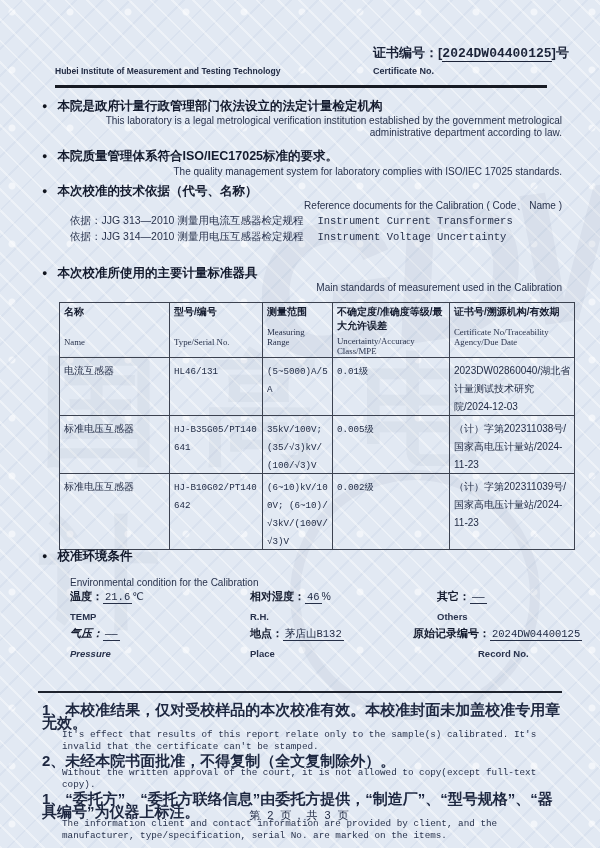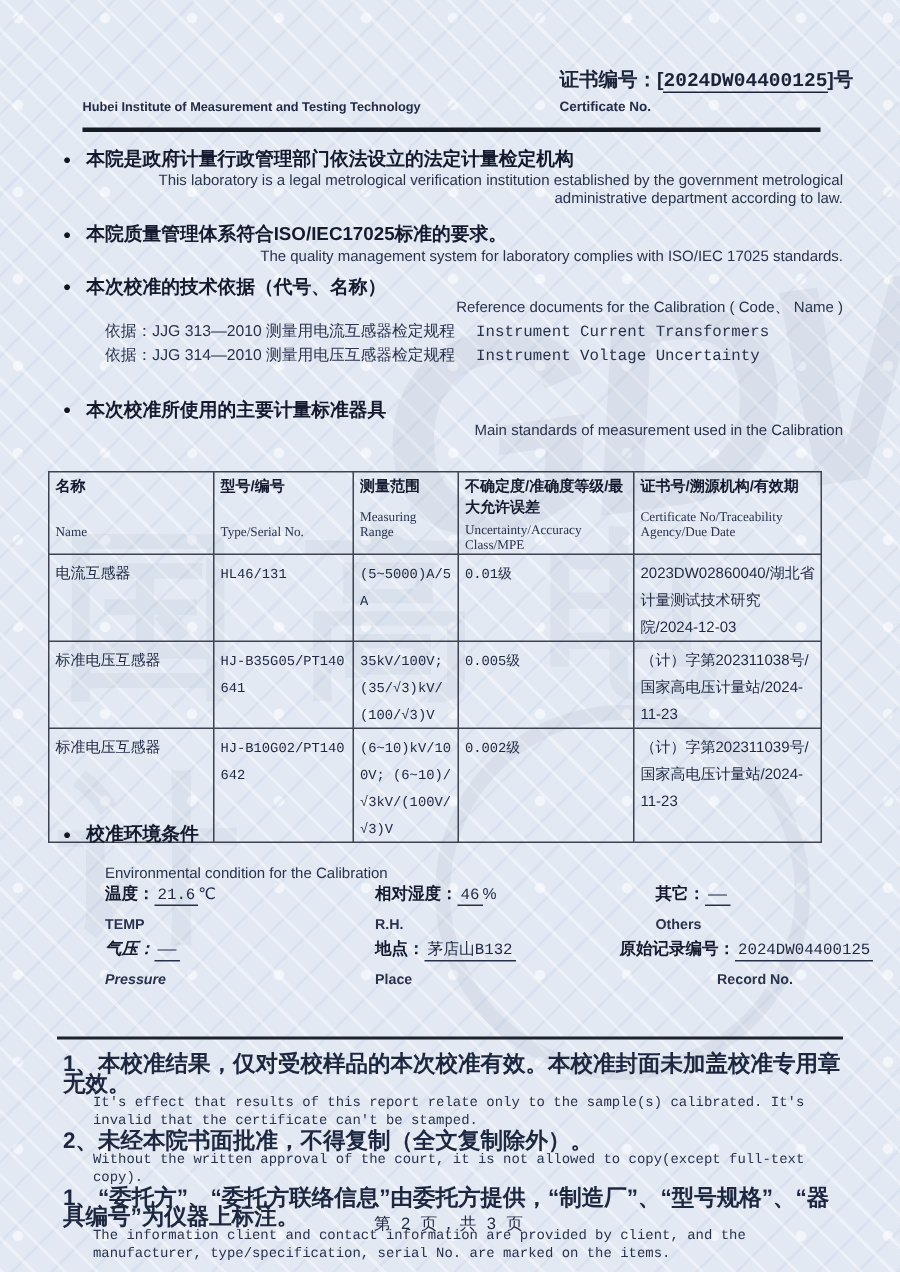--- a/index.html
+++ b/index.html
@@ -94,21 +94,21 @@
   <div class="abs ref-line" style="top:230px;left:70px;">
     <span>依据：JJG  314—2010 测量用电压互感器检定规程</span><span class="ref-en">Instrument Voltage Uncertainty</span>
   </div>
 
   <div class="abs bullet-row" style="top:266px;left:42px;width:520px;">
     <span class="bullet-dot">●</span>
     <span class="b-cn">本次校准所使用的主要计量标准器具</span>
   </div>
   <div class="abs b-en" style="top:282px;left:70px;width:492px;">Main standards of measurement used in the Calibration</div>
 
-  <table class="std abs" style="top:302px;left:32px;margin-top:12px;">
+  <table class="std abs" style="top:302px;left:59px;">
     <colgroup>
         <col style="width:110px">
         <col style="width:93px">
         <col style="width:70px">
         <col style="width:117px">
         <col style="width:125px">
       </colgroup>
     <tbody>
         <tr>
       <th>

